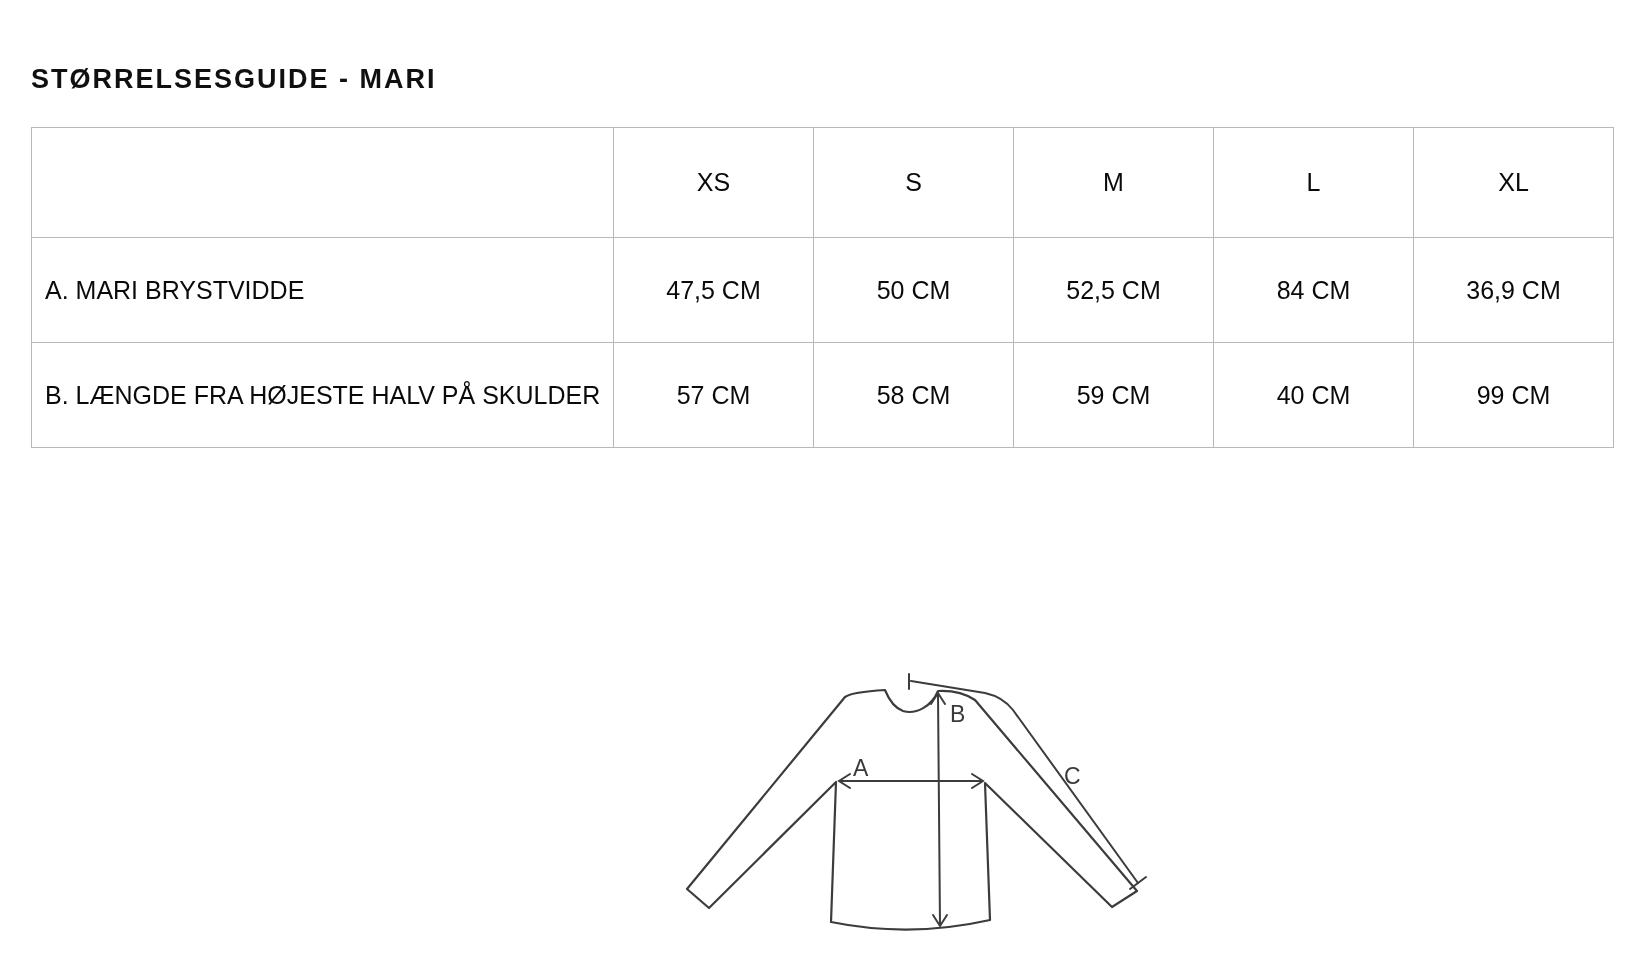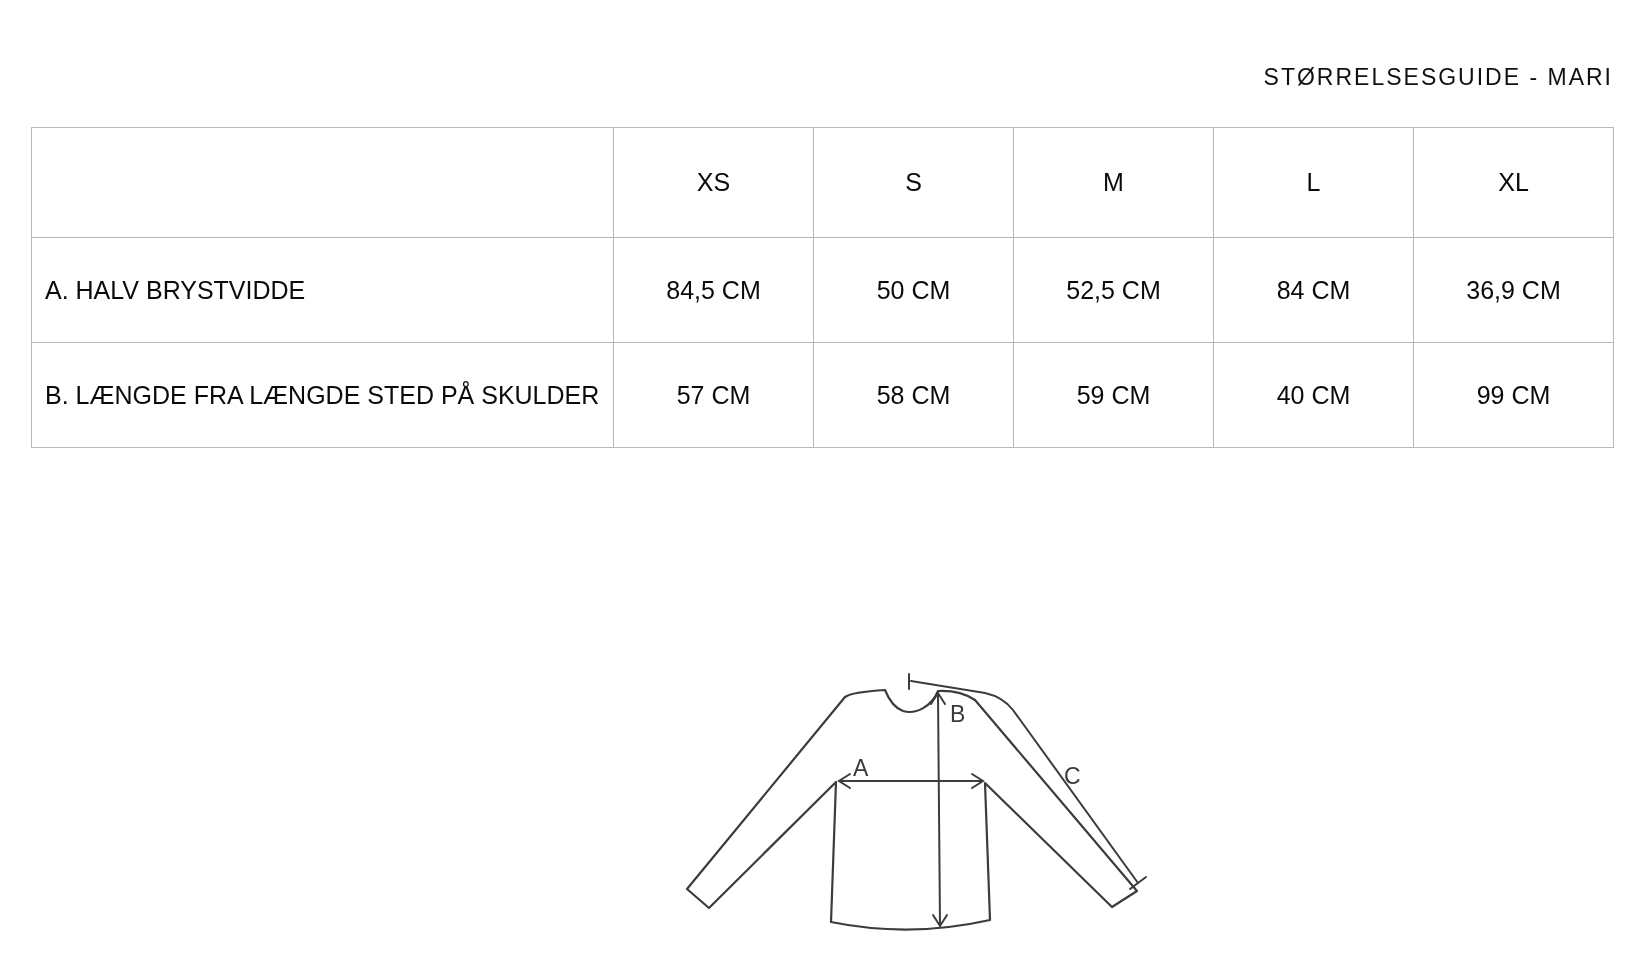--- a/index.html
+++ b/index.html
@@ -13,23 +13,23 @@
     position: relative;
     overflow: hidden;
     font-family: "Liberation Sans", "DejaVu Sans", sans-serif;
     color: #0a0a0a;
   }
   .page-title {
     position: absolute;
     left: 31px;
     top: 64px;
     width: 1582px;
-    text-align: right;
-    font-size: 23px;
-    font-weight: normal;
+    text-align: left;
+    font-size: 27px;
+    font-weight: bold;
     letter-spacing: 2px;
     color: #101010;
     white-space: nowrap;
   }
   table.size-table {
     position: absolute;
     left: 31px;
     top: 127px;
     width: 1582px;
     border-collapse: collapse;
@@ -93,29 +93,29 @@
     <th>XS</th>
         <th>S</th>
         <th>M</th>
         <th>L</th>
         <th>XL</th>
       </tr>
   </thead>
   <tbody>
 
   <tr>
-        <th class="row-label">A. HALV BRYSTVIDDE</th>
-        <td>84,5 CM</td>
+        <th class="row-label">A. MARI BRYSTVIDDE</th>
+        <td>47,5 CM</td>
         <td>50 CM</td>
         <td>52,5 CM</td>
         <td>84 CM</td>
         <td>36,9 CM</td>
       </tr>
       <tr>
-        <th class="row-label">B. LÆNGDE FRA LÆNGDE STED PÅ SKULDER</th>
+        <th class="row-label">B. LÆNGDE FRA HØJESTE HALV PÅ SKULDER</th>
         <td>57 CM</td>
         <td>58 CM</td>
         <td>59 CM</td>
         <td>40 CM</td>
         <td>99 CM</td>
       </tr>
     </tbody>
 </table>
 
 <div class="diagram-wrap">

